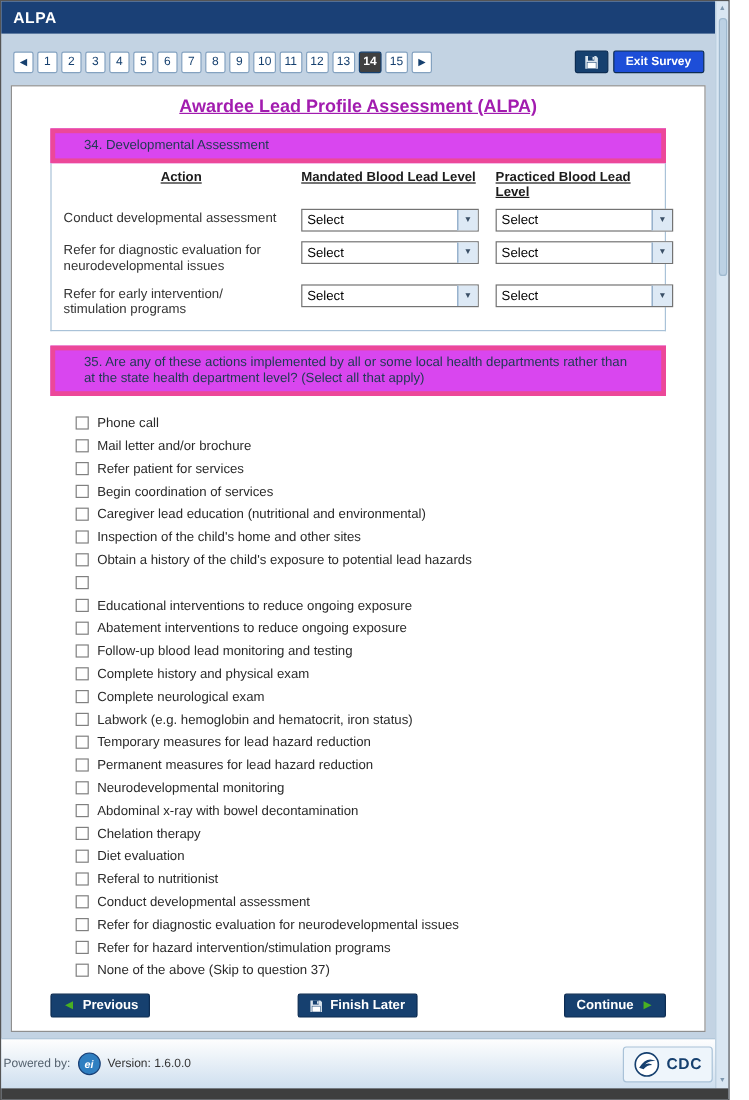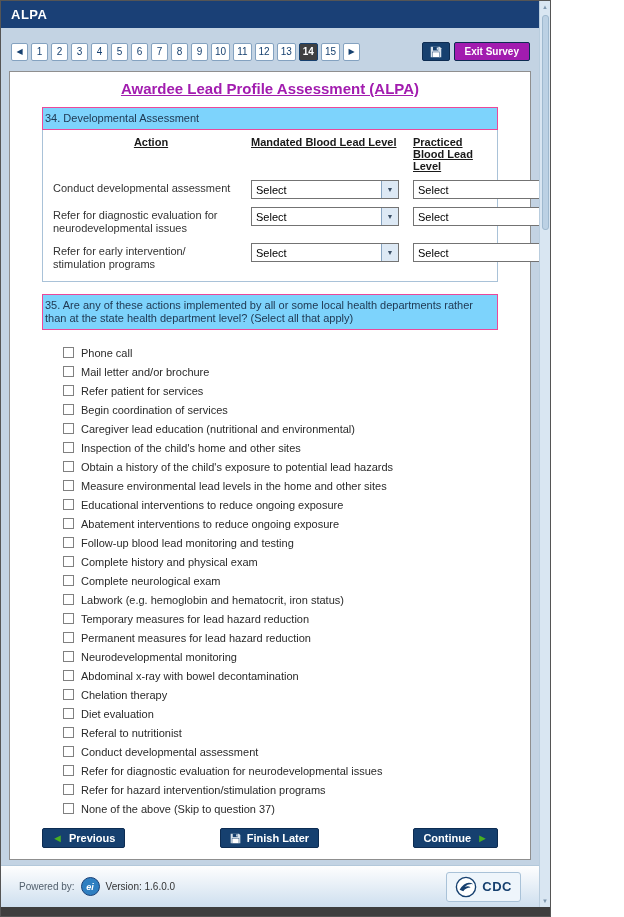--- a/index.html
+++ b/index.html
@@ -1,18 +1,18 @@
 <!DOCTYPE html>
 <html><head>
 <meta charset="utf-8">
 <style>
   * { box-sizing: border-box; }
   html, body { margin: 0; padding: 0; background: #fff; }
   .screen {
-    position: relative; width: 551px; height: 917px;
+    position: relative; width: 608px; height: 917px;
     background: #c3d3e3; overflow: hidden;
     font-family: "Liberation Sans", sans-serif; color: #222;
     border: 1px solid #555;
   }
   
   .header {
     position: absolute; top: 0; left: 0; right: 11px; height: 27px;
     background: #1a4076; color: #fff; font-size: 13px; font-weight: bold;
     line-height: 27px; padding-left: 10px; letter-spacing: .5px;
   }
@@ -24,31 +24,31 @@
     display: flex; align-items: center; justify-content: center; cursor: pointer; border-radius: 2px;
   }
   .pgbtn.arrow { font-size: 8px; padding: 0 2px; }
   .pgbtn.current { background: #404040; color: #fff; font-weight: bold; border-color: #16406f; }
   .pagebar-right { margin-left: auto; display: flex; gap: 4px; }
   .icon-btn {
     width: 28px; height: 19px; background: #16406f; border: 1px solid #0d2c52;
     display: flex; align-items: center; justify-content: center; cursor: pointer; border-radius: 2px;
   }
   .exit-btn {
-    height: 19px; background: #a21caf; border: 1px solid #0d2c52; color: #fff;
+    height: 19px; background: #1d4ed8; border: 1px solid #0d2c52; color: #fff;
     font-size: 10px; font-weight: bold; font-family: inherit; padding: 0 10px;
     display: flex; align-items: center; cursor: pointer; border-radius: 2px;
   }
   
   .panel { position: absolute; top: 70px; left: 8px; right: 19px; bottom: 56px; background: #fff; border: 1px solid #8f8f8f; }
   .title { margin-top: 8px; text-align: center; font-size: 15px; font-weight: bold; text-decoration: underline; color: #a21caf; }
   .section { margin: 10px 32px 0; }
   .section + .section { margin-top: 12px; }
   .section-header {
-    background: #7dd3fc; border: 1px solid #ec4899; padding: 4px 2px;
+    background: #d946ef; border: 4px solid #ec4899; padding: 4px 24px;
     font-size: 11px; line-height: 13px; color: #203a54;
   }
   .section34 .section-body { border: 1px solid #a9c2d8; border-top: none; padding: 6px 8px 2px; }
   .q34-grid { display: grid; grid-template-columns: 200px 162px 1fr; align-items: start; }
   .colhead { font-size: 11px; font-weight: bold; text-decoration: underline; color: #1a1a1a; padding-bottom: 8px; }
   .colhead.center { text-align: center; }
   .q34-row { margin-bottom: 8px; }
   .action-label { font-size: 11px; color: #333; line-height: 13px; padding: 2px 14px 0 2px; }
   .select {
     width: 148px; height: 19px; background: #fff; border: 1px solid #737373;
@@ -71,21 +71,21 @@
   .nav-btn {
     height: 20px; background: #16406f; border: 1px solid #0d2c52; color: #fff;
     font-size: 11px; font-weight: bold; font-family: inherit; padding: 0 9px;
     display: flex; align-items: center; gap: 6px; cursor: pointer; border-radius: 2px;
   }
   .arrow-green { color: #49b021; font-size: 11px; line-height: 1; }
   
   .footer {
     position: absolute; left: 0; right: 11px; bottom: 9px; height: 42px;
     background: linear-gradient(#fefefe, #cedfef); border-top: 1px solid #b3c8da;
-    display: flex; align-items: center; padding: 0 18px;
+    display: flex; align-items: center; padding: 0 2px;
   }
   .powered { font-size: 10px; color: #53606d; }
   .ei-logo {
     width: 19px; height: 19px; border-radius: 50%; background: #2f7fc1; border: 1px solid #1a4076;
     color: #fff; font-size: 9px; font-style: italic; font-weight: bold;
     display: flex; align-items: center; justify-content: center; margin: 0 6px;
   }
   .version { font-size: 10px; color: #333; }
   .agency-logos {
     margin-left: auto; display: flex; align-items: center; gap: 5px;
@@ -244,21 +244,20 @@
             <span class="chk-label">Inspection of the child's home and other sites</span>
           </label>
 
           <label class="chk-row">
             <input type="checkbox" class="chk" style="">
             <span class="chk-label">Obtain a history of the child's exposure to potential lead hazards</span>
           </label>
 
           <label class="chk-row">
             <input type="checkbox" class="chk" style="">
-            <span class="chk-label">Measure environmental lead levels in the home and other sites</span>
           </label>
 
           <label class="chk-row">
             <input type="checkbox" class="chk" style="">
             <span class="chk-label">Educational interventions to reduce ongoing exposure</span>
           </label>
 
           <label class="chk-row">
             <input type="checkbox" class="chk" style="">
             <span class="chk-label">Abatement interventions to reduce ongoing exposure</span>

